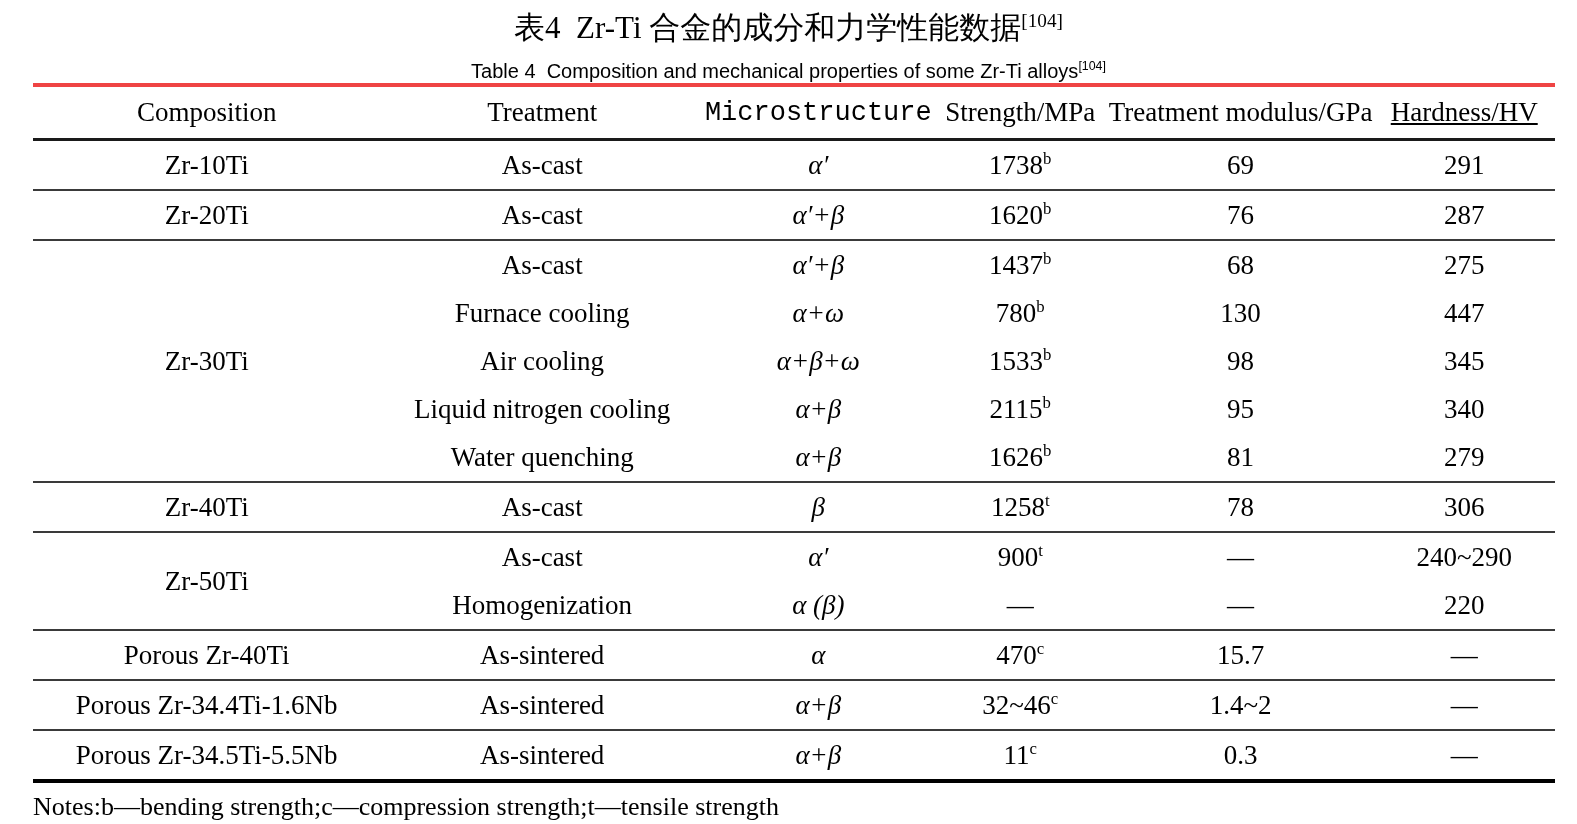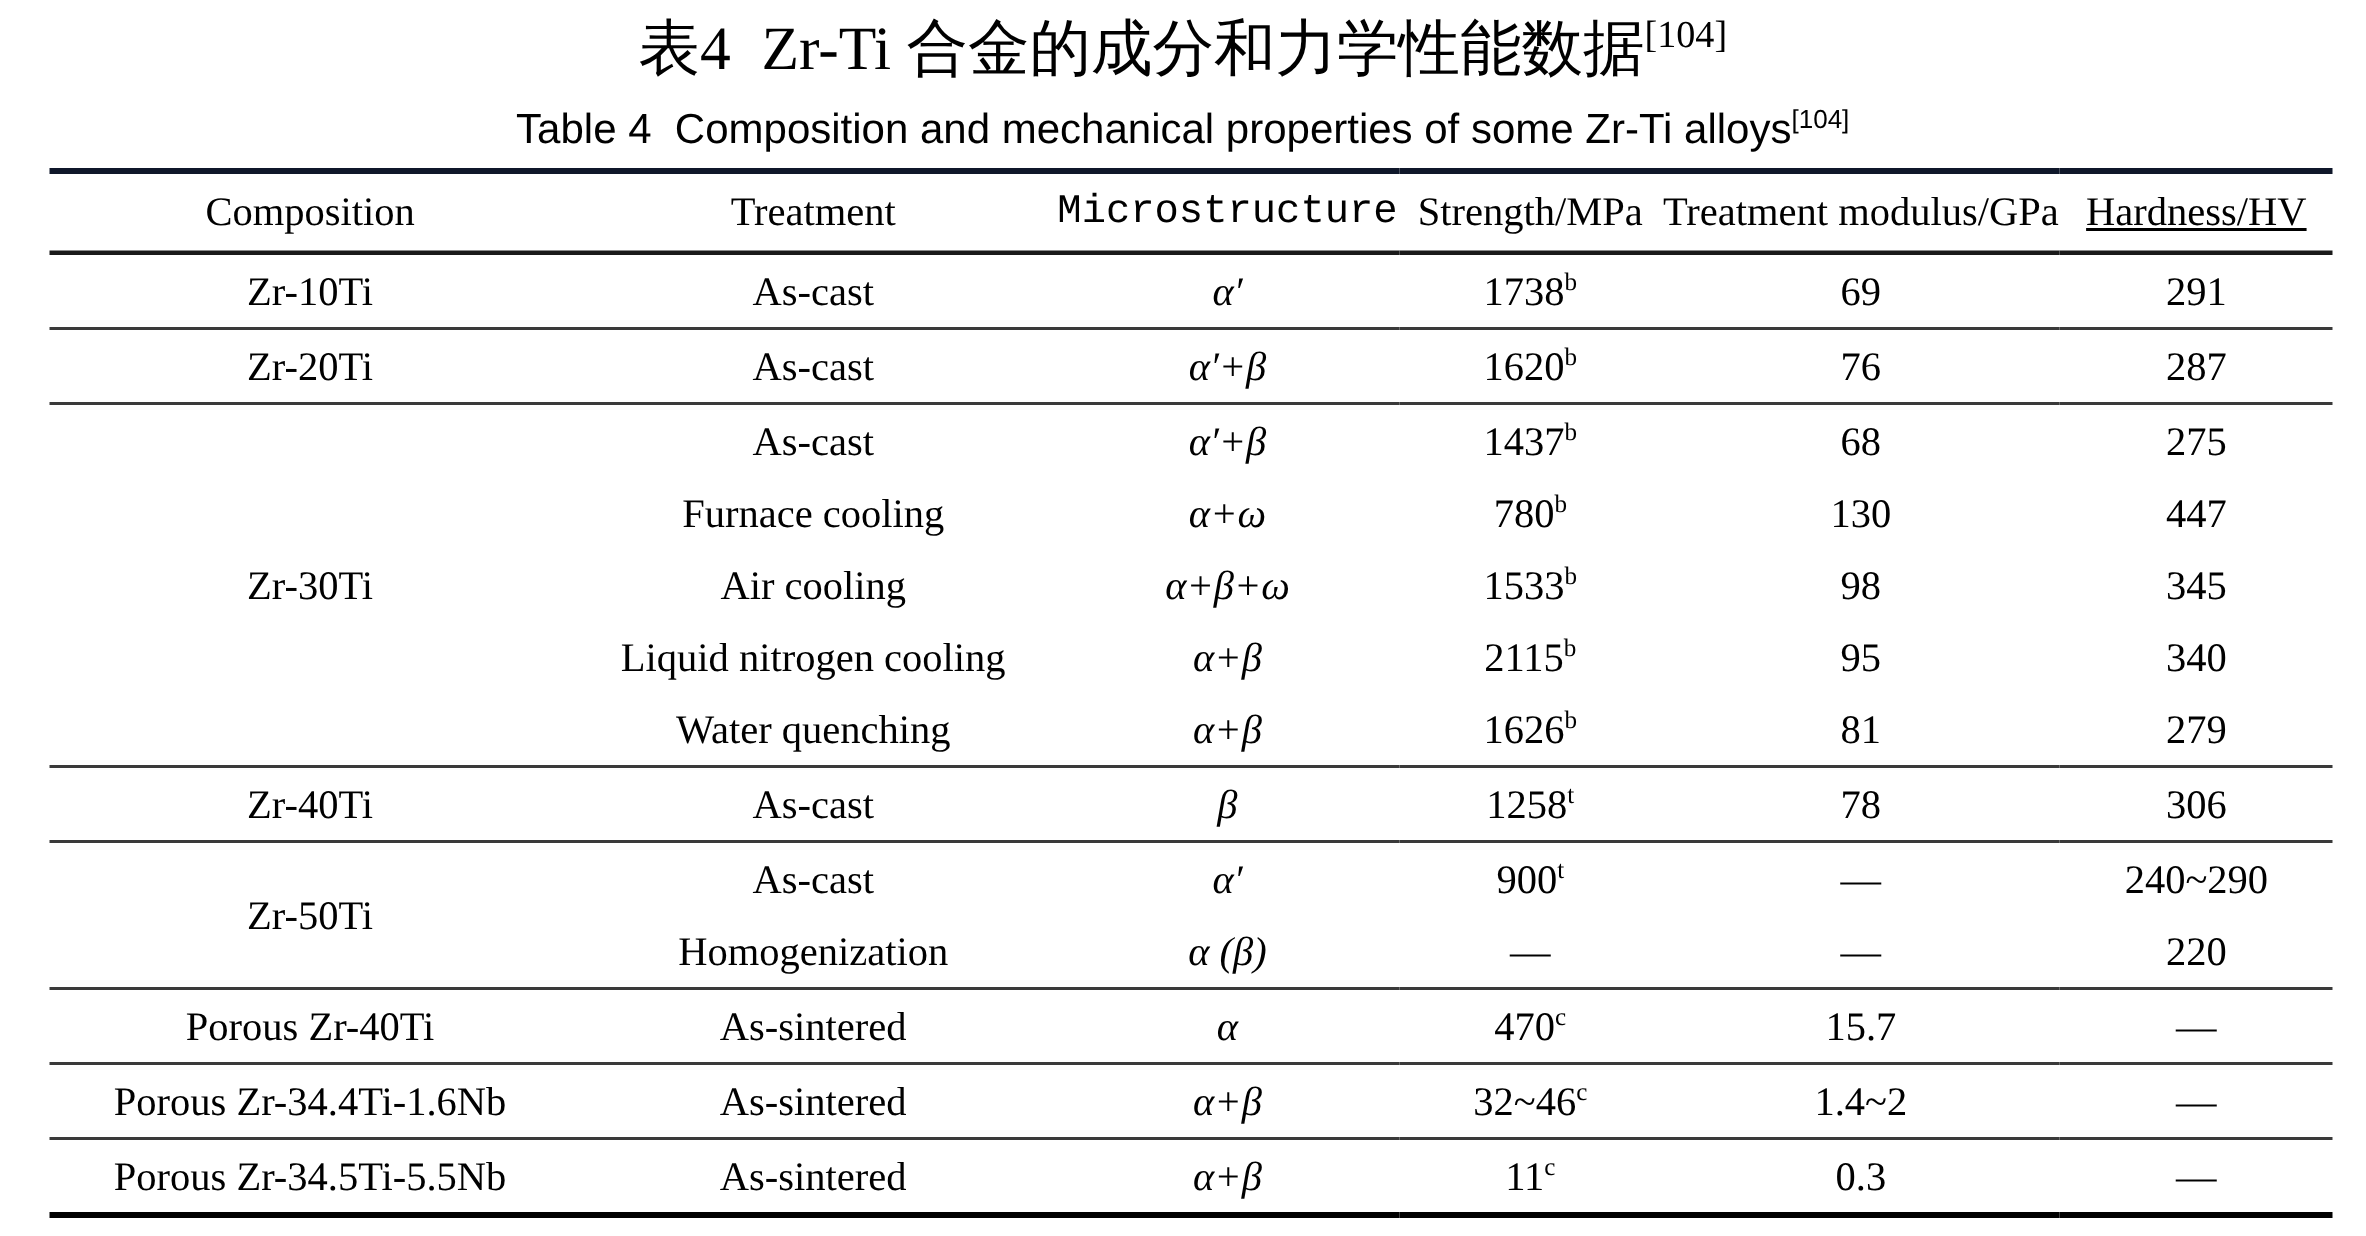--- a/index.html
+++ b/index.html
@@ -12,42 +12,42 @@
     width: 1577px;
     height: 824px;
     font-family: "Liberation Serif", serif;
     overflow: hidden;
   }
   .page {
     padding-top: 10px;
   }
   .title-zh {
     text-align: center;
-    font-size: 41px;
+    font-size: 31px;
     white-space: pre;
     line-height: 1.1;
     font-family: "Liberation Serif", serif;
   }
   .title-en {
     text-align: center;
-    font-size: 28px;
+    font-size: 20px;
     white-space: pre;
     margin-top: 14px;
     font-family: "Liberation Sans", sans-serif;
   }
   sup.ref {
     font-size: 62%;
     vertical-align: super;
   }
   table.data {
     width: 1522px;
     margin-left: 33px;
-    margin-top: 10px;
+    margin-top: 0;
     border-collapse: collapse;
-    border-top: 4px solid #0f172a;
+    border-top: 4px solid #ef4444;
     border-bottom: 4px solid #000;
   }
   table.data th {
     font-weight: normal;
     font-size: 27px;
     height: 49px;
     text-align: center;
     border-bottom: 3px solid #1a1a1a;
     white-space: nowrap;
   }

